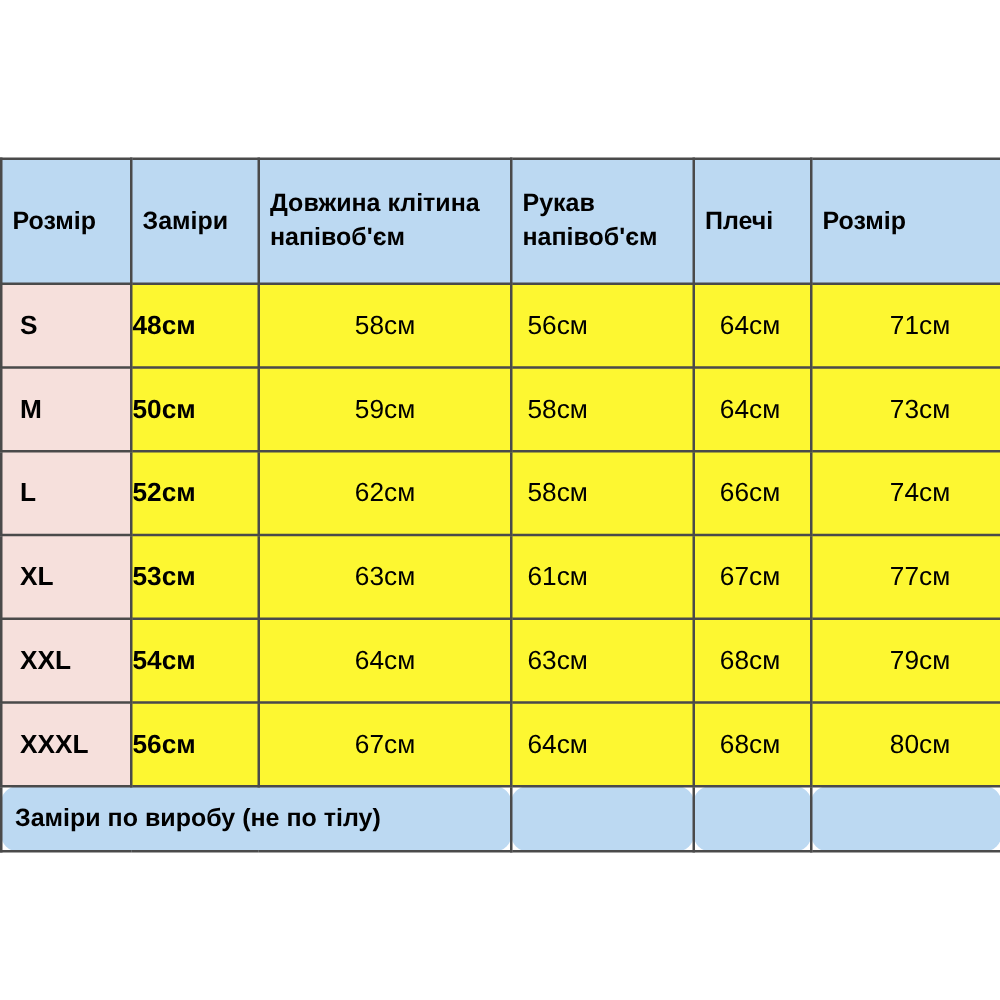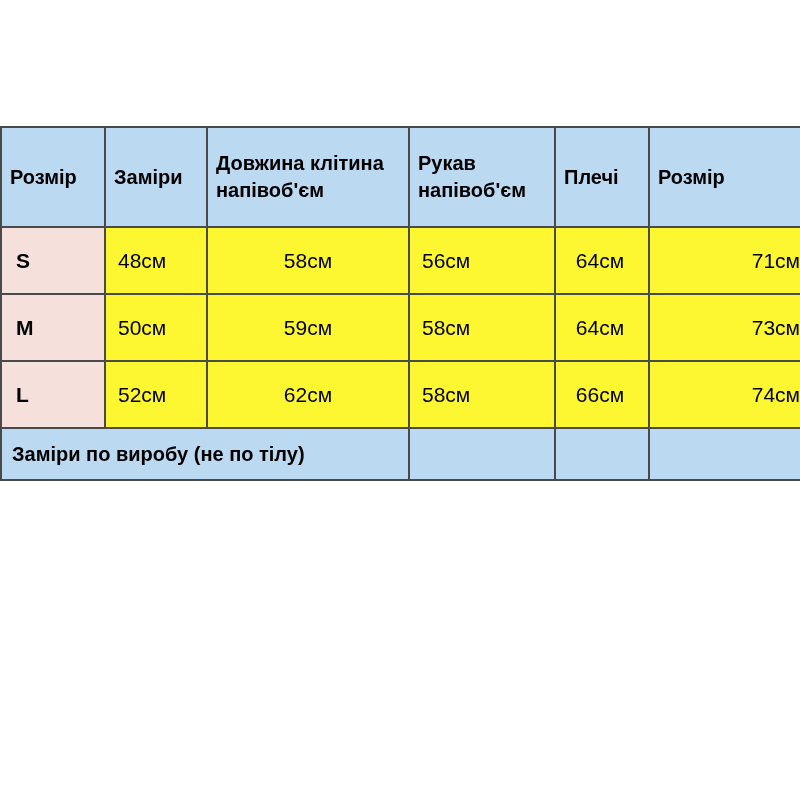--- a/index.html
+++ b/index.html
@@ -74,24 +74,24 @@
     padding-left: 14px;
   }
   td.val-cell {
     background: #fdf731;
     text-align: center;
   }
   td.val-cell.shoulders {
     text-align: left;
   }
   td.val-cell.shoulders .cell-inner {
-    padding-left: 12px;
+    font-weight: bold;
   }
   td.val-cell.length {
-    text-align: right;
+    text-align: center;
   }
   td.val-cell.length .cell-inner {
     padding-left: 22px;
   }
   td.val-cell.sleeve .cell-inner {
     padding-right: 4px;
   }
   td.val-cell.waist {
     text-align: left;
   }
@@ -100,20 +100,21 @@
   }
 
   
   tr.note-row td {
     background: #bcd9f2;
     height: 50px;
     font-weight: bold;
     font-size: 20px;
     color: #000000;
     text-align: left;
+    border-radius: 13px;
   }
   tr.note-row td .cell-inner {
     padding-left: 10px;
   }
   .cell-inner {
     display: block;
   }
 </style>
 </head>
 <body>
@@ -207,22 +208,82 @@
             <span class="cell-inner">58см</span>
           </td>
           <td class="val-cell sleeve">
             <span class="cell-inner">66см</span>
           </td>
           <td class="val-cell length">
             <span class="cell-inner">74см</span>
           </td>
         </tr>
 
-
-
+        <tr class="body-row">
+          <td class="size-cell">
+            <span class="cell-inner">XL</span>
+          </td>
+          <td class="val-cell shoulders">
+            <span class="cell-inner">53см</span>
+          </td>
+          <td class="val-cell chest">
+            <span class="cell-inner">63см</span>
+          </td>
+          <td class="val-cell waist">
+            <span class="cell-inner">61см</span>
+          </td>
+          <td class="val-cell sleeve">
+            <span class="cell-inner">67см</span>
+          </td>
+          <td class="val-cell length">
+            <span class="cell-inner">77см</span>
+          </td>
+        </tr>
+
+        <tr class="body-row">
+          <td class="size-cell">
+            <span class="cell-inner">XXL</span>
+          </td>
+          <td class="val-cell shoulders">
+            <span class="cell-inner">54см</span>
+          </td>
+          <td class="val-cell chest">
+            <span class="cell-inner">64см</span>
+          </td>
+          <td class="val-cell waist">
+            <span class="cell-inner">63см</span>
+          </td>
+          <td class="val-cell sleeve">
+            <span class="cell-inner">68см</span>
+          </td>
+          <td class="val-cell length">
+            <span class="cell-inner">79см</span>
+          </td>
+        </tr>
+
+        <tr class="body-row">
+          <td class="size-cell">
+            <span class="cell-inner">XXXL</span>
+          </td>
+          <td class="val-cell shoulders">
+            <span class="cell-inner">56см</span>
+          </td>
+          <td class="val-cell chest">
+            <span class="cell-inner">67см</span>
+          </td>
+          <td class="val-cell waist">
+            <span class="cell-inner">64см</span>
+          </td>
+          <td class="val-cell sleeve">
+            <span class="cell-inner">68см</span>
+          </td>
+          <td class="val-cell length">
+            <span class="cell-inner">80см</span>
+          </td>
+        </tr>
 
         <tr class="note-row">
           <td colspan="3">
             <span class="cell-inner">Заміри по виробу (не по тілу)</span>
           </td>
           <td></td>
           <td></td>
           <td></td>
         </tr>
       </tbody>

